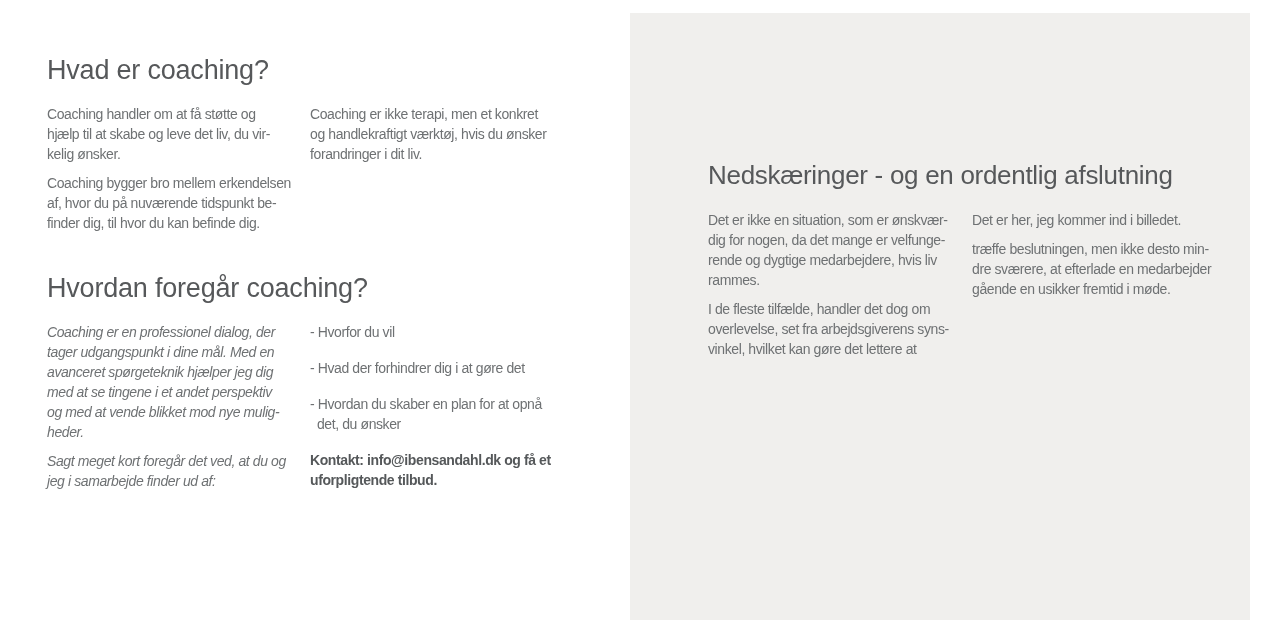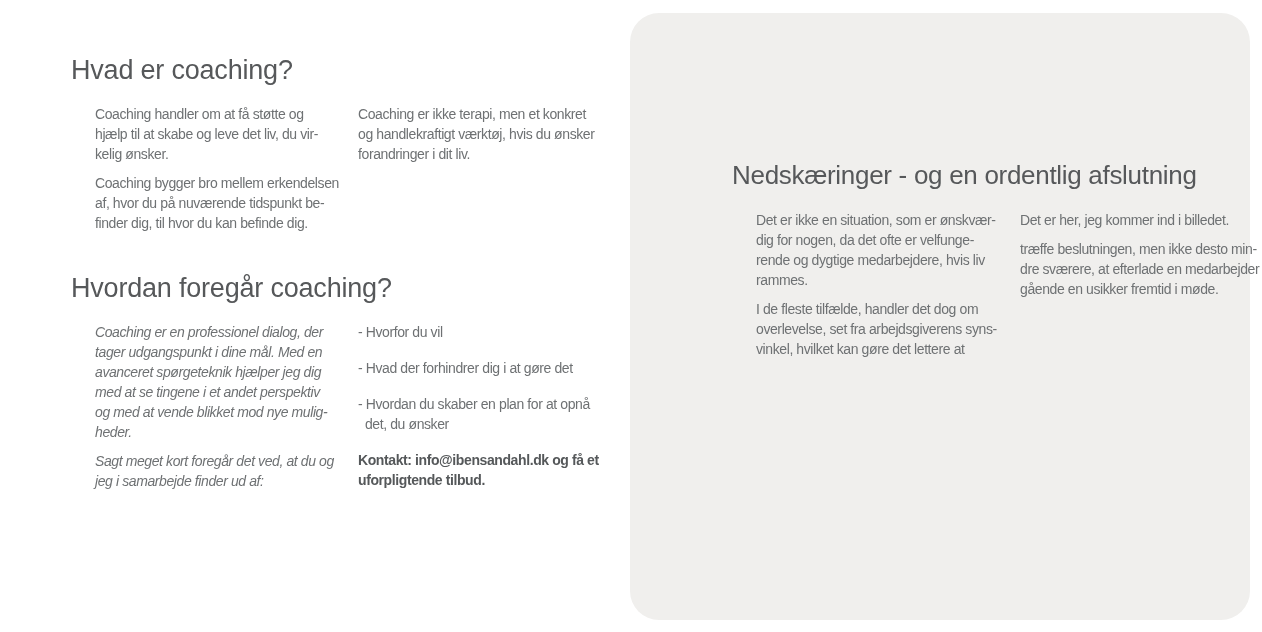--- a/index.html
+++ b/index.html
@@ -1,15 +1,15 @@
 <!DOCTYPE html>
 <html style="--page-bg: #ffffff; --panel-bg: #f0efed; --heading-text: #56585a; --body-text: #6e7173; --bold-text: #55585a;"><head>
 <meta charset="utf-8">
 <style>
-  * { box-sizing: border-box; padding-left: 24px; }
+  * { box-sizing: border-box; }
   html, body {
     margin: 0; padding: 0;
     background: #ffffff;
   }
   .canvas {
     position: relative;
     width: 1262px;
     height: 632px;
     background: var(--page-bg, #ffffff);
     font-family: "Liberation Sans", "DejaVu Sans", sans-serif;
@@ -48,21 +48,20 @@
   #s1c2    { left: 310px; top: 104px; width: 258px; }
   #h-how   { left: 47px;  top: 271px; }
   #s2c1    { left: 47px;  top: 322px; width: 258px; font-style: italic; }
   #s2c2    { left: 310px; top: 322px; width: 258px; }
   
   .panel {
     position: absolute;
     left: 630px; top: 13px;
     width: 620px; height: 607px;
     background: var(--panel-bg, #f0efed);
-    border-radius: 29px;
   }
   #h-ned { left: 78px; top: 145px; font-size: 26px; letter-spacing: -0.3px; }
   #rc1   { left: 78px;  top: 197px; width: 260px; }
   #rc2   { left: 342px; top: 197px; width: 260px; }
 </style>
 </head>
 <body>
 
 <div class="canvas">
 
@@ -105,21 +104,21 @@
       <p class="contact">Kontakt: info@ibensandahl.dk og få et
 uforpligtende tilbud.</p>
     </div>
   </section>
 
   <section class="panel">
     <h1 class="h" id="h-ned">Nedskæringer - og en ordentlig afslutning</h1>
 
     <div class="col" id="rc1">
       <p>Det er ikke en situation, som er ønskvær-
-dig for nogen, da det ofte er velfunge-
+dig for nogen, da det mange er velfunge-
 rende og dygtige medarbejdere, hvis liv
 rammes.</p>
       <p>I de fleste tilfælde, handler det dog om
 overlevelse, set fra arbejdsgiverens syns-
 vinkel, hvilket kan gøre det lettere at</p>
     </div>
 
     <div class="col" id="rc2">
       <p>Det er her, jeg kommer ind i billedet.</p>
       <p>træffe beslutningen, men ikke desto min-

